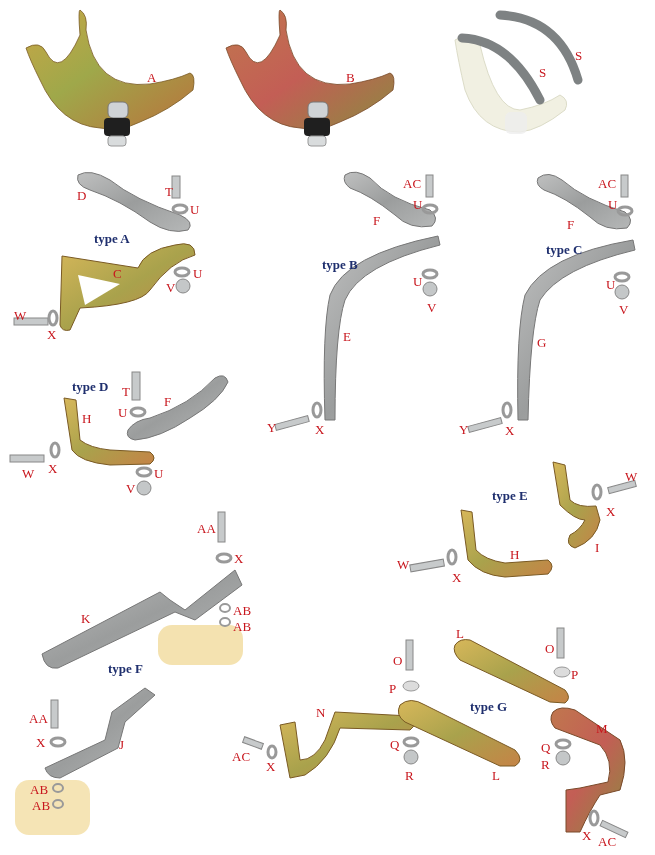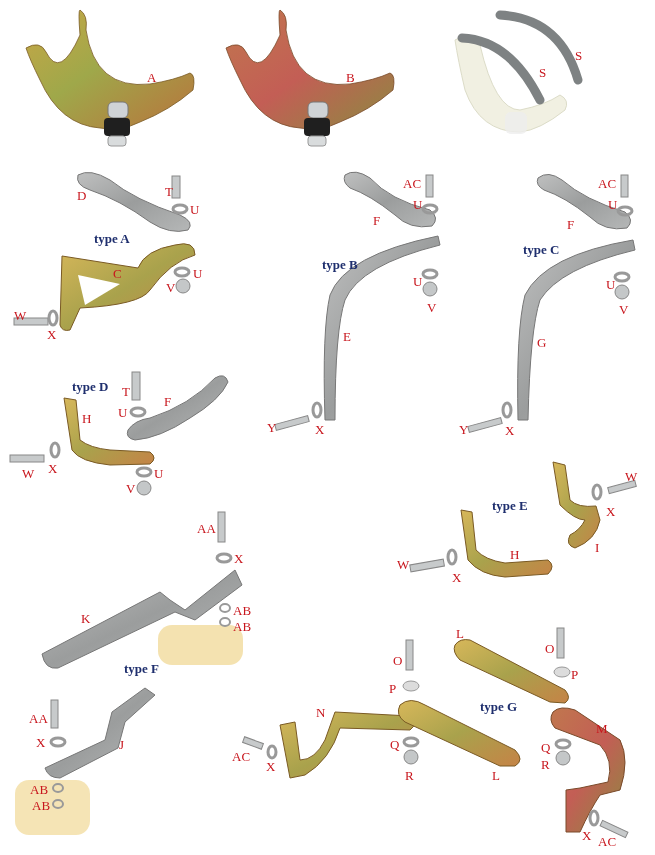--- a/index.html
+++ b/index.html
@@ -181,25 +181,25 @@
     <ellipse cx="562" cy="672" rx="8" ry="5" fill="#dcdcdc" stroke="#999"></ellipse>
     <ellipse cx="563" cy="744" rx="7" ry="4" fill="none" stroke="#999" stroke-width="3"></ellipse>
     <circle cx="563" cy="758" r="7" fill="#c4c7c8" stroke="#888"></circle>
     <ellipse cx="594" cy="818" rx="4" ry="7" fill="none" stroke="#999" stroke-width="3"></ellipse>
     <rect x="600" y="826" width="28" height="6" fill="#c7cacb" stroke="#888" transform="rotate(25 614 829)"></rect>
   </g>
 </svg>
 
 <div class="type" style="left:94px;top:232px">type A</div>
 <div class="type" style="left:322px;top:258px">type B</div>
-<div class="type" style="left:523px;top:243px">type C</div>
+<div class="type" style="left:546px;top:243px">type C</div>
 <div class="type" style="left:72px;top:380px">type D</div>
-<div class="type" style="left:492px;top:499px">type E</div>
-<div class="type" style="left:124px;top:662px">type F</div>
-<div class="type" style="left:480px;top:700px">type G</div>
+<div class="type" style="left:492px;top:489px">type E</div>
+<div class="type" style="left:108px;top:662px">type F</div>
+<div class="type" style="left:470px;top:700px">type G</div>
 
 <div class="lbl" style="left:147px;top:71px">A</div>
 <div class="lbl" style="left:346px;top:71px">B</div>
 <div class="lbl" style="left:539px;top:66px">S</div>
 <div class="lbl" style="left:575px;top:49px">S</div>
 
 <div class="lbl" style="left:77px;top:189px">D</div>
 <div class="lbl" style="left:165px;top:185px">T</div>
 <div class="lbl" style="left:190px;top:203px">U</div>
 <div class="lbl" style="left:113px;top:267px">C</div>

